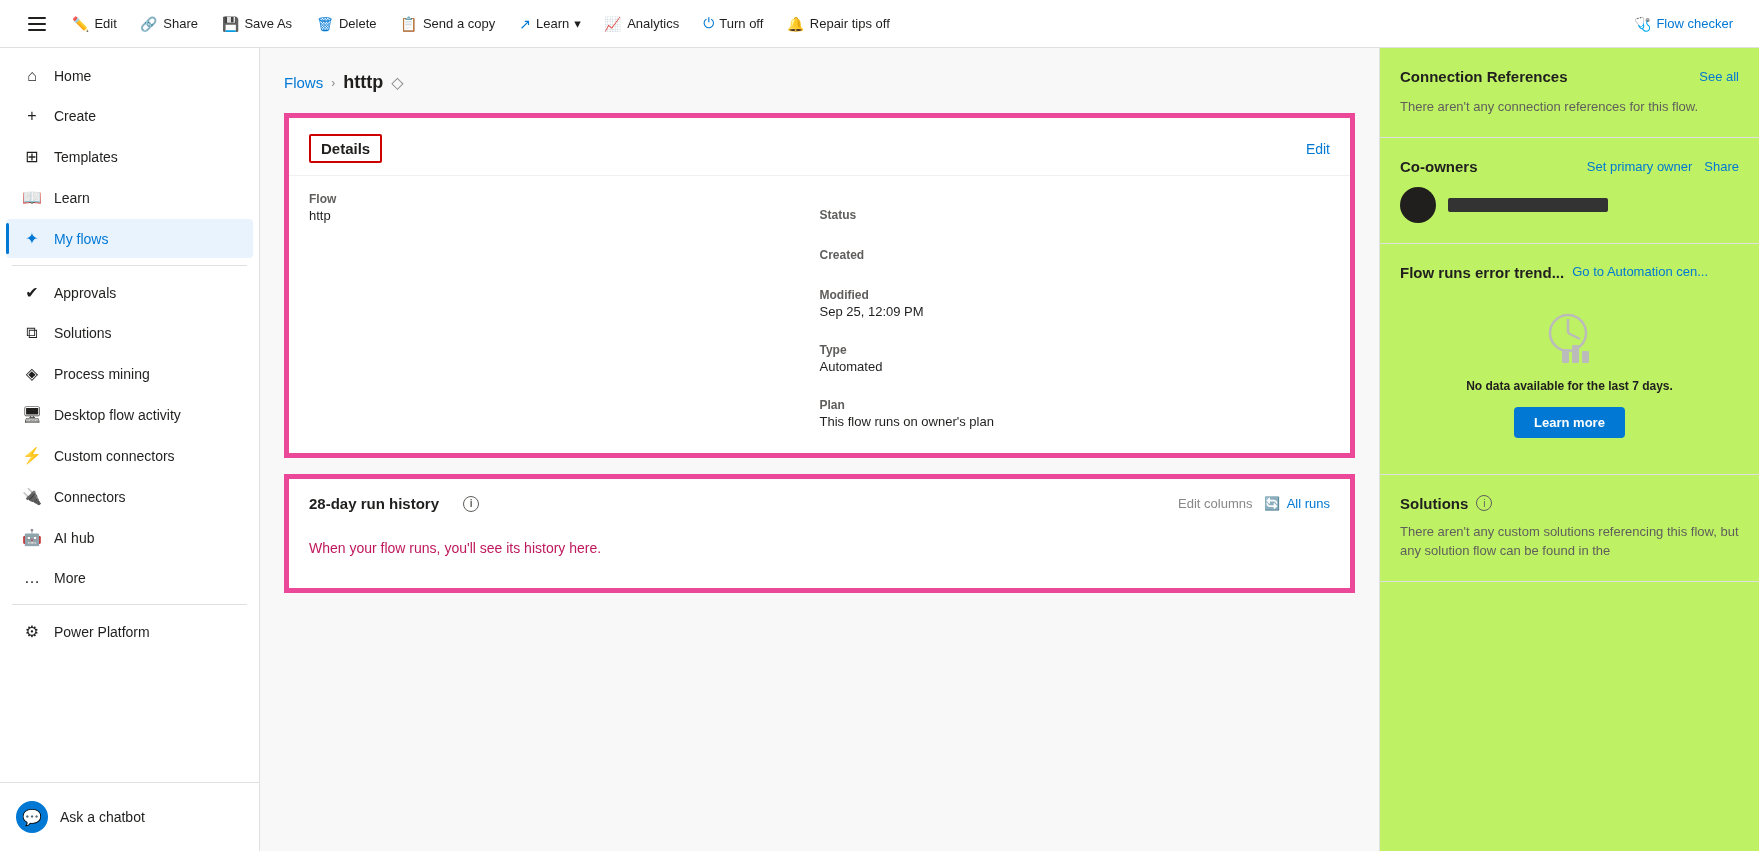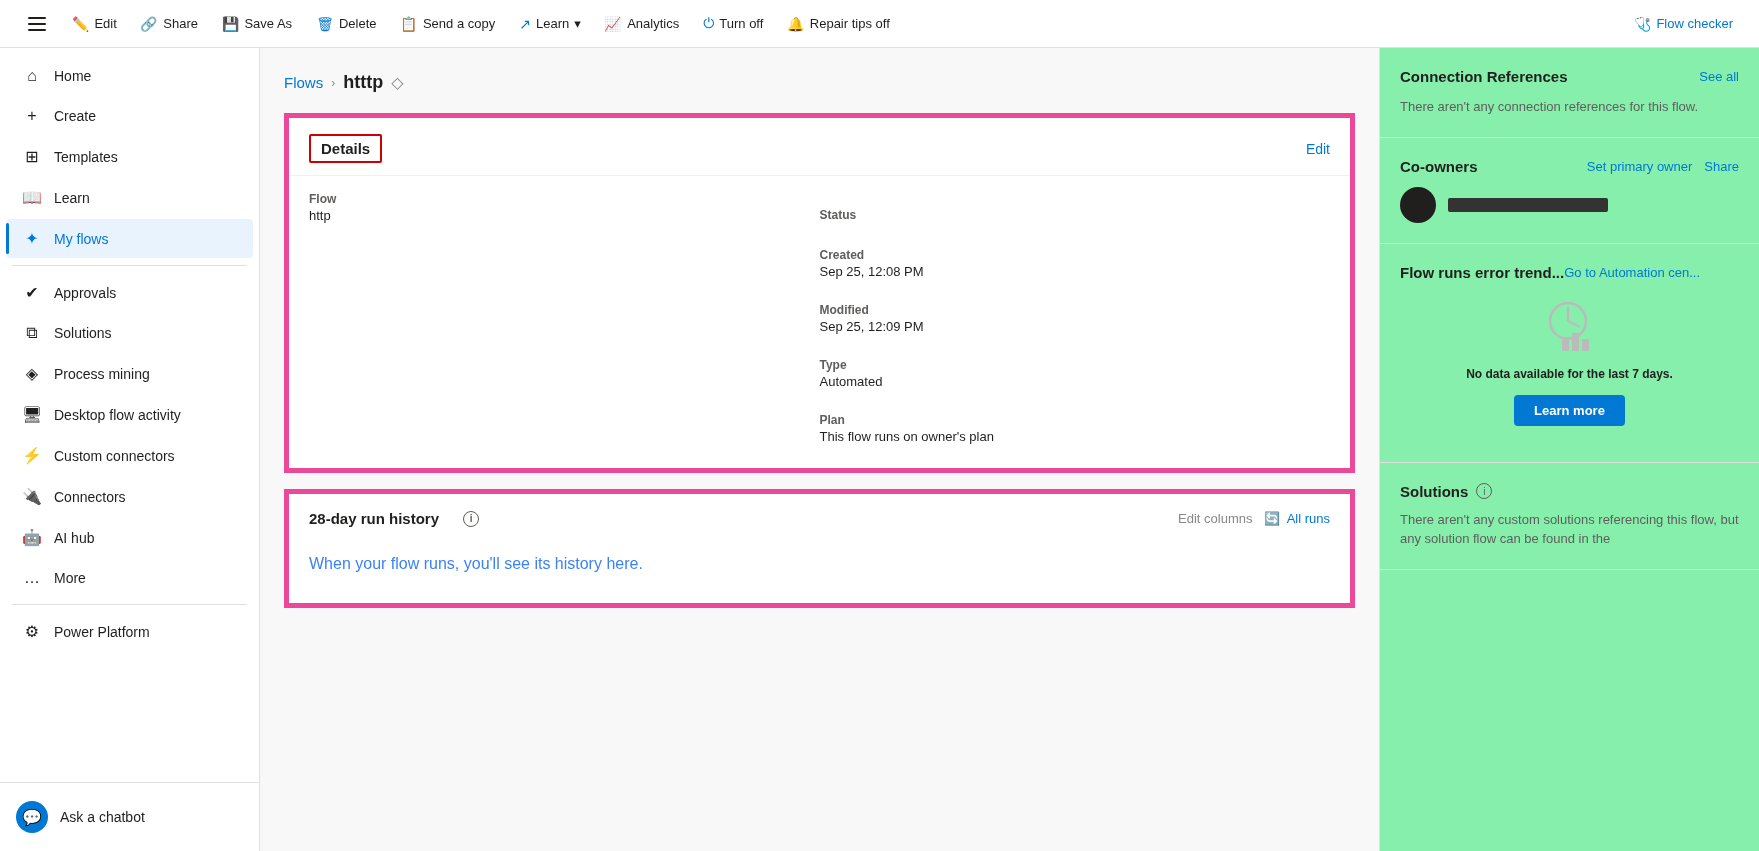--- a/index.html
+++ b/index.html
@@ -198,29 +198,29 @@
       align-items: center;
       gap: 6px;
       color: #0078d4;
       font-size: 13px;
       cursor: pointer;
       background: none;
       border: none;
     }
     .run-history-body {
       padding: 12px 20px 20px;
-      color: #3b82f6;
-      font-size: 16px;
+      color: #be185d;
+      font-size: 14px;
       min-height: 60px;
     }
 
     
     .right-panel {
       width: 380px;
-      background: #86efac;
+      background: #bef264;
       border-left: 1px solid #e0e0e0;
       overflow-y: auto;
       padding: 0;
       flex-shrink: 0;
     }
     .panel-section {
       padding: 20px;
       border-bottom: 1px solid #e0e0e0;
     }
     .panel-section-header {
@@ -250,22 +250,23 @@
     .coowner-name {
       background: #333;
       height: 14px;
       width: 160px;
       border-radius: 2px;
     }
 
     
     .error-trend-header {
       display: flex;
-      align-items: center;
-      margin-bottom: 0;
+      align-items: flex-start;
+      gap: 8px;
+      margin-bottom: 12px;
     }
     .error-trend-title { font-weight: 600; font-size: 15px; }
     .automation-link { color: #0078d4; cursor: pointer; font-size: 13px; }
     .error-chart {
       display: flex;
       flex-direction: column;
       align-items: center;
       padding: 16px 0;
     }
     .chart-icon {
@@ -464,21 +465,20 @@
               <div class="detail-label">Flow</div>
               <div class="detail-value">http</div>
             </div>
           </div>
           <div class="details-right">
             <div class="detail-field">
               <div class="detail-label">Status</div>
             </div>
             <div class="detail-field">
               <div class="detail-label">Created</div>
-              <div class="detail-value">Sep 25, 12:08 PM</div>
             </div>
             <div class="detail-field">
               <div class="detail-label">Modified</div>
               <div class="detail-value">Sep 25, 12:09 PM</div>
             </div>
             <div class="detail-field">
               <div class="detail-label">Type</div>
               <div class="detail-value">Automated</div>
             </div>
             <div class="detail-field">

